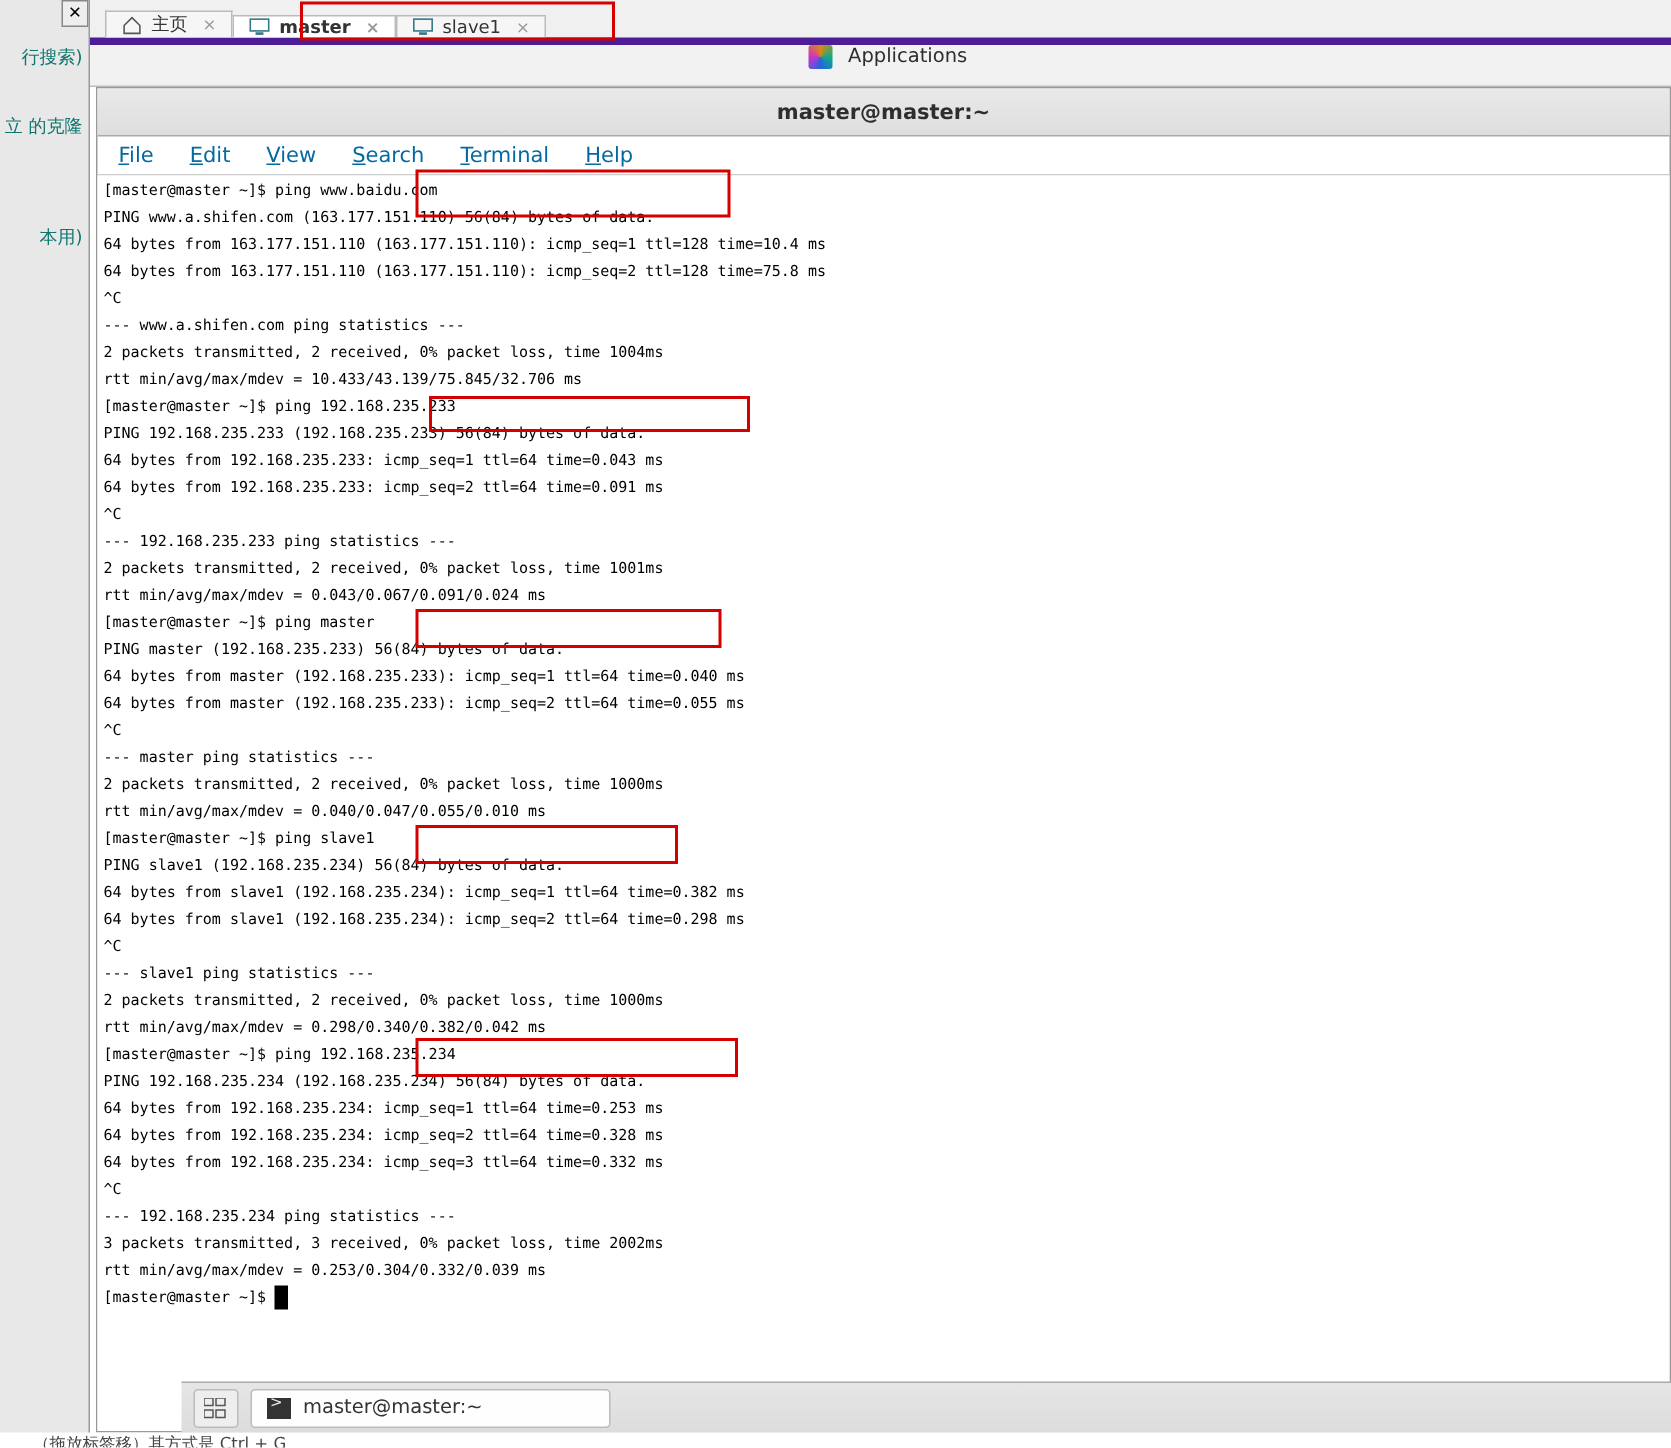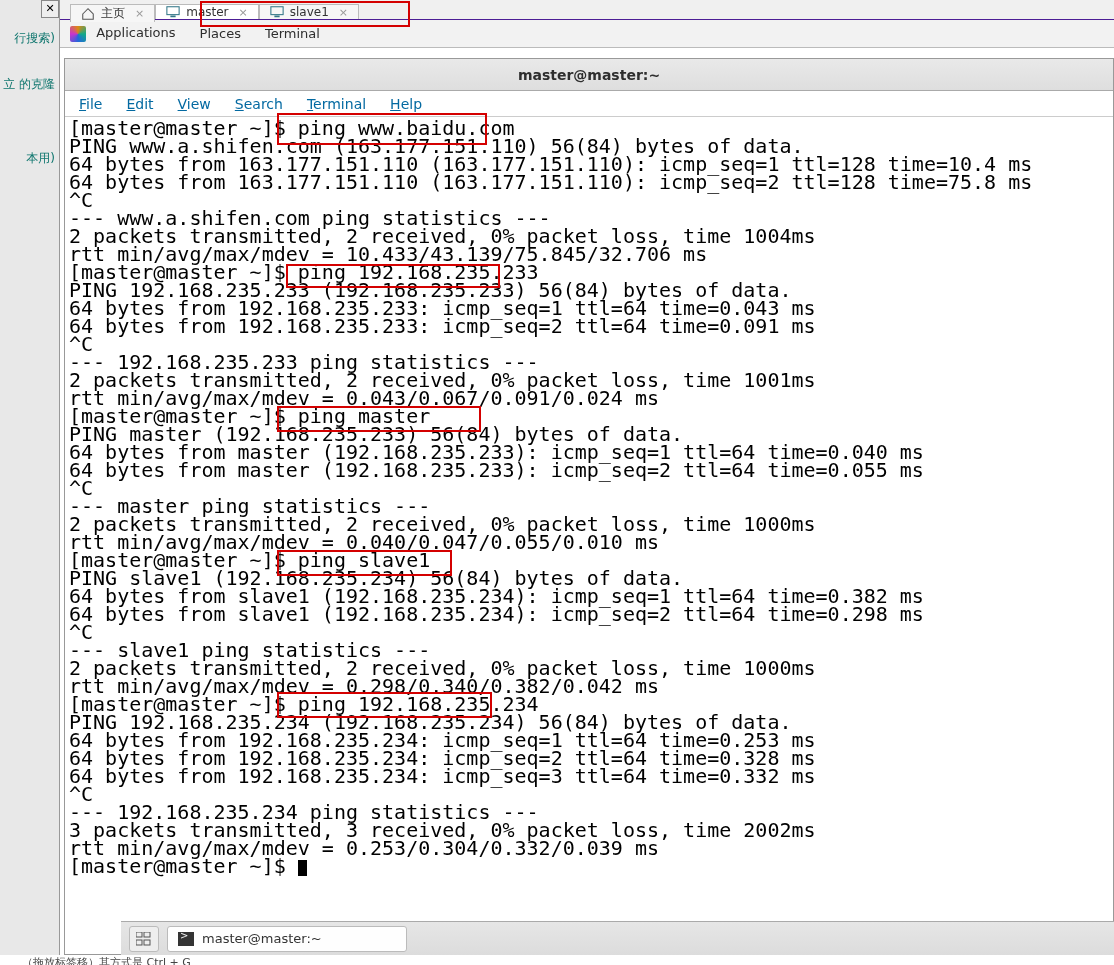--- a/index.html
+++ b/index.html
@@ -6,39 +6,39 @@
   body { font-family: "DejaVu Sans", sans-serif; font-size: 13px; background: #fff; width: 1114px; height: 965px; overflow: hidden; position: relative; }
 
   
   .left-panel { position: absolute; left: 0; top: 0; width: 60px; height: 960px; border-right: 1px solid #999; background: #e8e8e8; }
   .left-panel .closebtn { position: absolute; right: 0; top: 0; width: 18px; height: 18px; border: 1px solid #888; font-size: 11px; text-align: center; line-height: 15px; background: #eee; }
   .left-panel .lp-text { position: absolute; right: 4px; font-size: 12px; color: #0f766e; white-space: nowrap; text-align: right; }
 
   .main { position: absolute; left: 60px; top: 0; right: 0; bottom: 0; }
 
   
-  .outer-tabs { height: 20px; border-bottom: 1px solid #4c1d95; display: flex; align-items: flex-start; background: #f0f0f0; padding-left: 10px; gap: 0; }
+  .outer-tabs { height: 30px; border-bottom: 5px solid #4c1d95; display: flex; align-items: flex-end; background: #f0f0f0; padding-left: 10px; gap: 0; }
   .outer-tab { display: flex; align-items: center; gap: 6px; padding: 0 10px; border: 1px solid #bbb; border-bottom: none; background: #f6f6f6; margin-top: 4px; font-size: 12px; color: #333; position: relative; }
-  .outer-tab.active { background: #fff; font-weight: normal; }
+  .outer-tab.active { background: #fff; font-weight: bold; }
   .outer-tab .tab-icon { width: 14px; height: 14px; display: inline-block; }
   .outer-tab .close-x { color: #999; font-size: 11px; margin-left: 4px; cursor: pointer; }
   .red-highlight { position: absolute; border: 2px solid #d40000; pointer-events: none; }
 
   
-  .gnome-bar { height: 28px; border-bottom: 1px solid #bbb; background: #f2f2f2; display: flex; align-items: center; gap: 24px; padding-left: 10px; font-size: 13px; color: #2e2e2e; }
+  .gnome-bar { height: 28px; border-bottom: 1px solid #bbb; background: #f2f2f2; display: flex; align-items: center; gap: 24px; padding-left: 10px; font-size: 13px; color: #2e2e2e; flex-direction: column; }
   .gnome-bar .menuitem { cursor: pointer; }
   .apps-icon { width: 16px; height: 16px; background: conic-gradient(#d81, #1a8, #26d, #c3c, #d81); border-radius: 2px; display: inline-block; margin-right: 6px; vertical-align: middle; }
 
   
   .term-window { position: absolute; left: 4px; top: 58px; right: 0; bottom: 10px; background: #fff; border: 1px solid #999; }
   .term-titlebar { height: 32px; background: linear-gradient(#e9e9e9,#dedede); border-bottom: 1px solid #aaa; display: flex; align-items: center; justify-content: center; font-weight: bold; font-size: 14px; color: #2e2e2e; }
   .term-menu { height: 26px; border-bottom: 1px solid #ccc; display: flex; align-items: center; gap: 24px; padding-left: 14px; font-size: 14px; color: #0369a1; }
   .term-menu span { cursor: pointer; }
   .term-menu span u { text-decoration: underline; }
-  .term-body { position: absolute; top: 58px; left: 0; right: 0; bottom: 0; background: #fff; color: #000; font-family: "DejaVu Sans Mono","Liberation Mono",monospace; font-size: 20px; line-height: 18px; padding: 2px 4px; white-space: pre; overflow: hidden; }
+  .term-body { position: absolute; top: 58px; left: 0; right: 0; bottom: 0; background: #fff; color: #000; font-family: "DejaVu Sans Mono","Liberation Mono",monospace; font-size: 10px; line-height: 18px; padding: 2px 4px; white-space: pre; overflow: hidden; }
   .cursor { display: inline-block; width: 9px; height: 16px; background: #000; vertical-align: middle; }
 
   
   .taskbar { position: absolute; left: 61px; bottom: 10px; right: 0; height: 34px; background: linear-gradient(#e6e6e6,#dcdcdc); border-top: 1px solid #aaa; display: flex; align-items: center; gap: 0; padding-left: 8px; }
   .tb-btn { width: 30px; height: 26px; border: 1px solid #bbb; background: #eee; display: flex; align-items: center; justify-content: center; border-radius: 3px; margin-right: 8px; }
   .tb-task { height: 26px; border: 1px solid #bbb; background: #fefefe; display: flex; align-items: center; padding: 0 10px; gap: 8px; border-radius: 3px; font-size: 13px; color: #333; min-width: 240px; }
   .term-icon { width: 16px; height: 14px; background: #333; display: inline-block; position: relative; }
   .term-icon::after { content: ">"; color: #eee; position: absolute; left: 2px; top: -2px; font-size: 10px; }
 
   .bottom-strip { position: absolute; left: 0; bottom: 0; right: 0; height: 10px; font-size: 11px; color: #444; padding-left: 22px; background: #fff; white-space: nowrap; overflow: hidden; }

